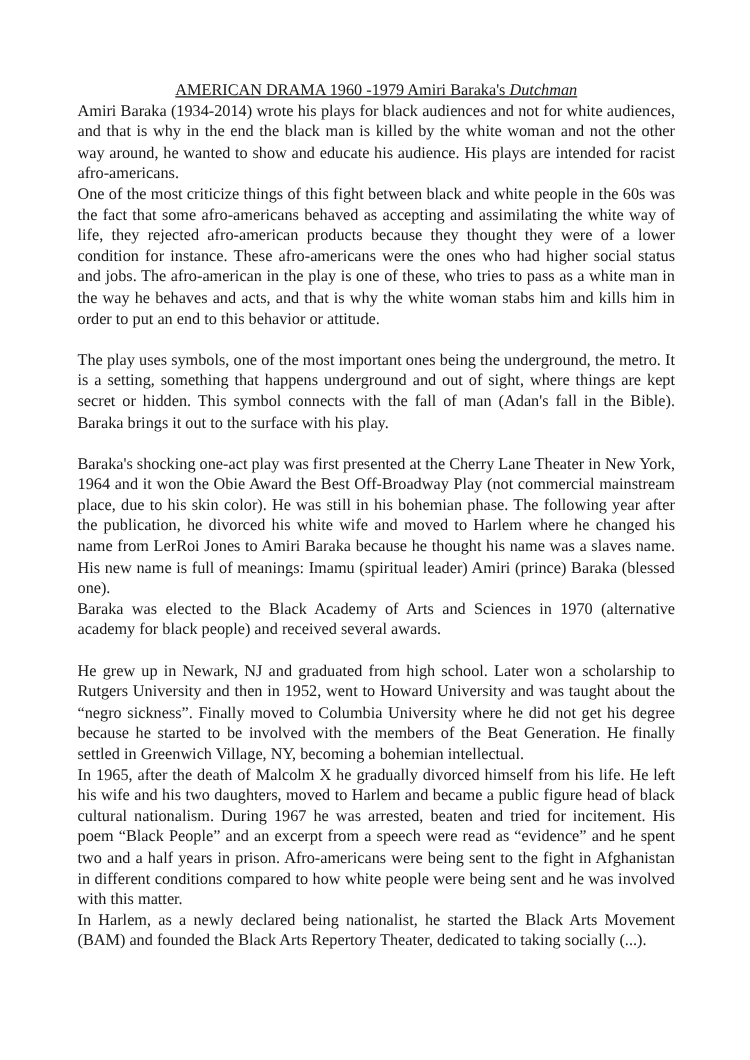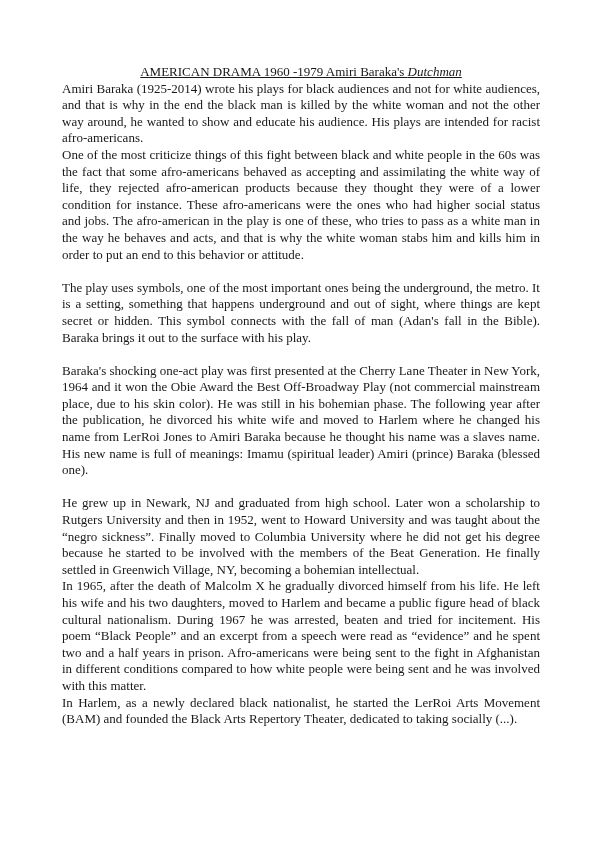--- a/index.html
+++ b/index.html
@@ -41,31 +41,32 @@
   }
 </style>
 </head>
 <body>
 
 <div class="sheet">
   <div class="doc">
 
     <p class="title"><span>AMERICAN DRAMA 1960 -1979 Amiri Baraka's </span><span class="italic">Dutchman</span></p>
 
-    <p>Amiri Baraka (1925-2014) wrote his plays for black audiences and not for white audiences, and that is why in the end the black man is killed by the white woman and not the other way around, he wanted to show and educate his audience. His plays are intended for racist afro-americans.</p>
+    <p>Amiri Baraka (1934-2014) wrote his plays for black audiences and not for white audiences, and that is why in the end the black man is killed by the white woman and not the other way around, he wanted to show and educate his audience. His plays are intended for racist afro-americans.</p>
     <p>One of the most criticize things of this fight between black and white people in the 60s was the fact that some afro-americans behaved as accepting and assimilating the white way of life, they rejected afro-american products because they thought they were of a lower condition for instance. These afro-americans were the ones who had higher social status and jobs. The afro-american in the play is one of these, who tries to pass as a white man in the way he behaves and acts, and that is why the white woman stabs him and kills him in order to put an end to this behavior or attitude.</p>
 
     <div class="gap"></div>
 
     <p>The play uses symbols, one of the most important ones being the underground, the metro. It is a setting, something that happens underground and out of sight, where things are kept secret or hidden. This symbol connects with the fall of man (Adan's fall in the Bible). Baraka brings it out to the surface with his play.</p>
 
     <div class="gap"></div>
 
     <p>Baraka's shocking one-act play was first presented at the Cherry Lane Theater in New York, 1964 and it won the Obie Award the Best Off-Broadway Play (not commercial mainstream place, due to his skin color). He was still in his bohemian phase. The following year after the publication, he divorced his white wife and moved to Harlem where he changed his name from LerRoi Jones to Amiri Baraka because he thought his name was a slaves name. His new name is full of meanings: Imamu (spiritual leader) Amiri (prince) Baraka (blessed one).</p>
+    <p>Baraka was elected to the Black Academy of Arts and Sciences in 1970 (alternative academy for black people) and received several awards.</p>
 
     <div class="gap"></div>
 
     <p>He grew up in Newark, NJ and graduated from high school. Later won a scholarship to Rutgers University and then in 1952, went to Howard University and was taught about the “negro sickness”. Finally moved to Columbia University where he did not get his degree because he started to be involved with the members of the Beat Generation. He finally settled in Greenwich Village, NY, becoming a bohemian intellectual.</p>
     <p>In 1965, after the death of Malcolm X he gradually divorced himself from his life. He left his wife and his two daughters, moved to Harlem and became a public figure head of black cultural nationalism. During 1967 he was arrested, beaten and tried for incitement. His poem “Black People” and an excerpt from a speech were read as “evidence” and he spent two and a half years in prison. Afro-americans were being sent to the fight in Afghanistan in different conditions compared to how white people were being sent and he was involved with this matter.</p>
-    <p>In Harlem, as a newly declared black nationalist, he started the LerRoi Arts Movement (BAM) and founded the Black Arts Repertory Theater, dedicated to taking socially (...).</p>
+    <p>In Harlem, as a newly declared being nationalist, he started the Black Arts Movement (BAM) and founded the Black Arts Repertory Theater, dedicated to taking socially (...).</p>
 
   </div>
 </div>
 
 </body></html>

